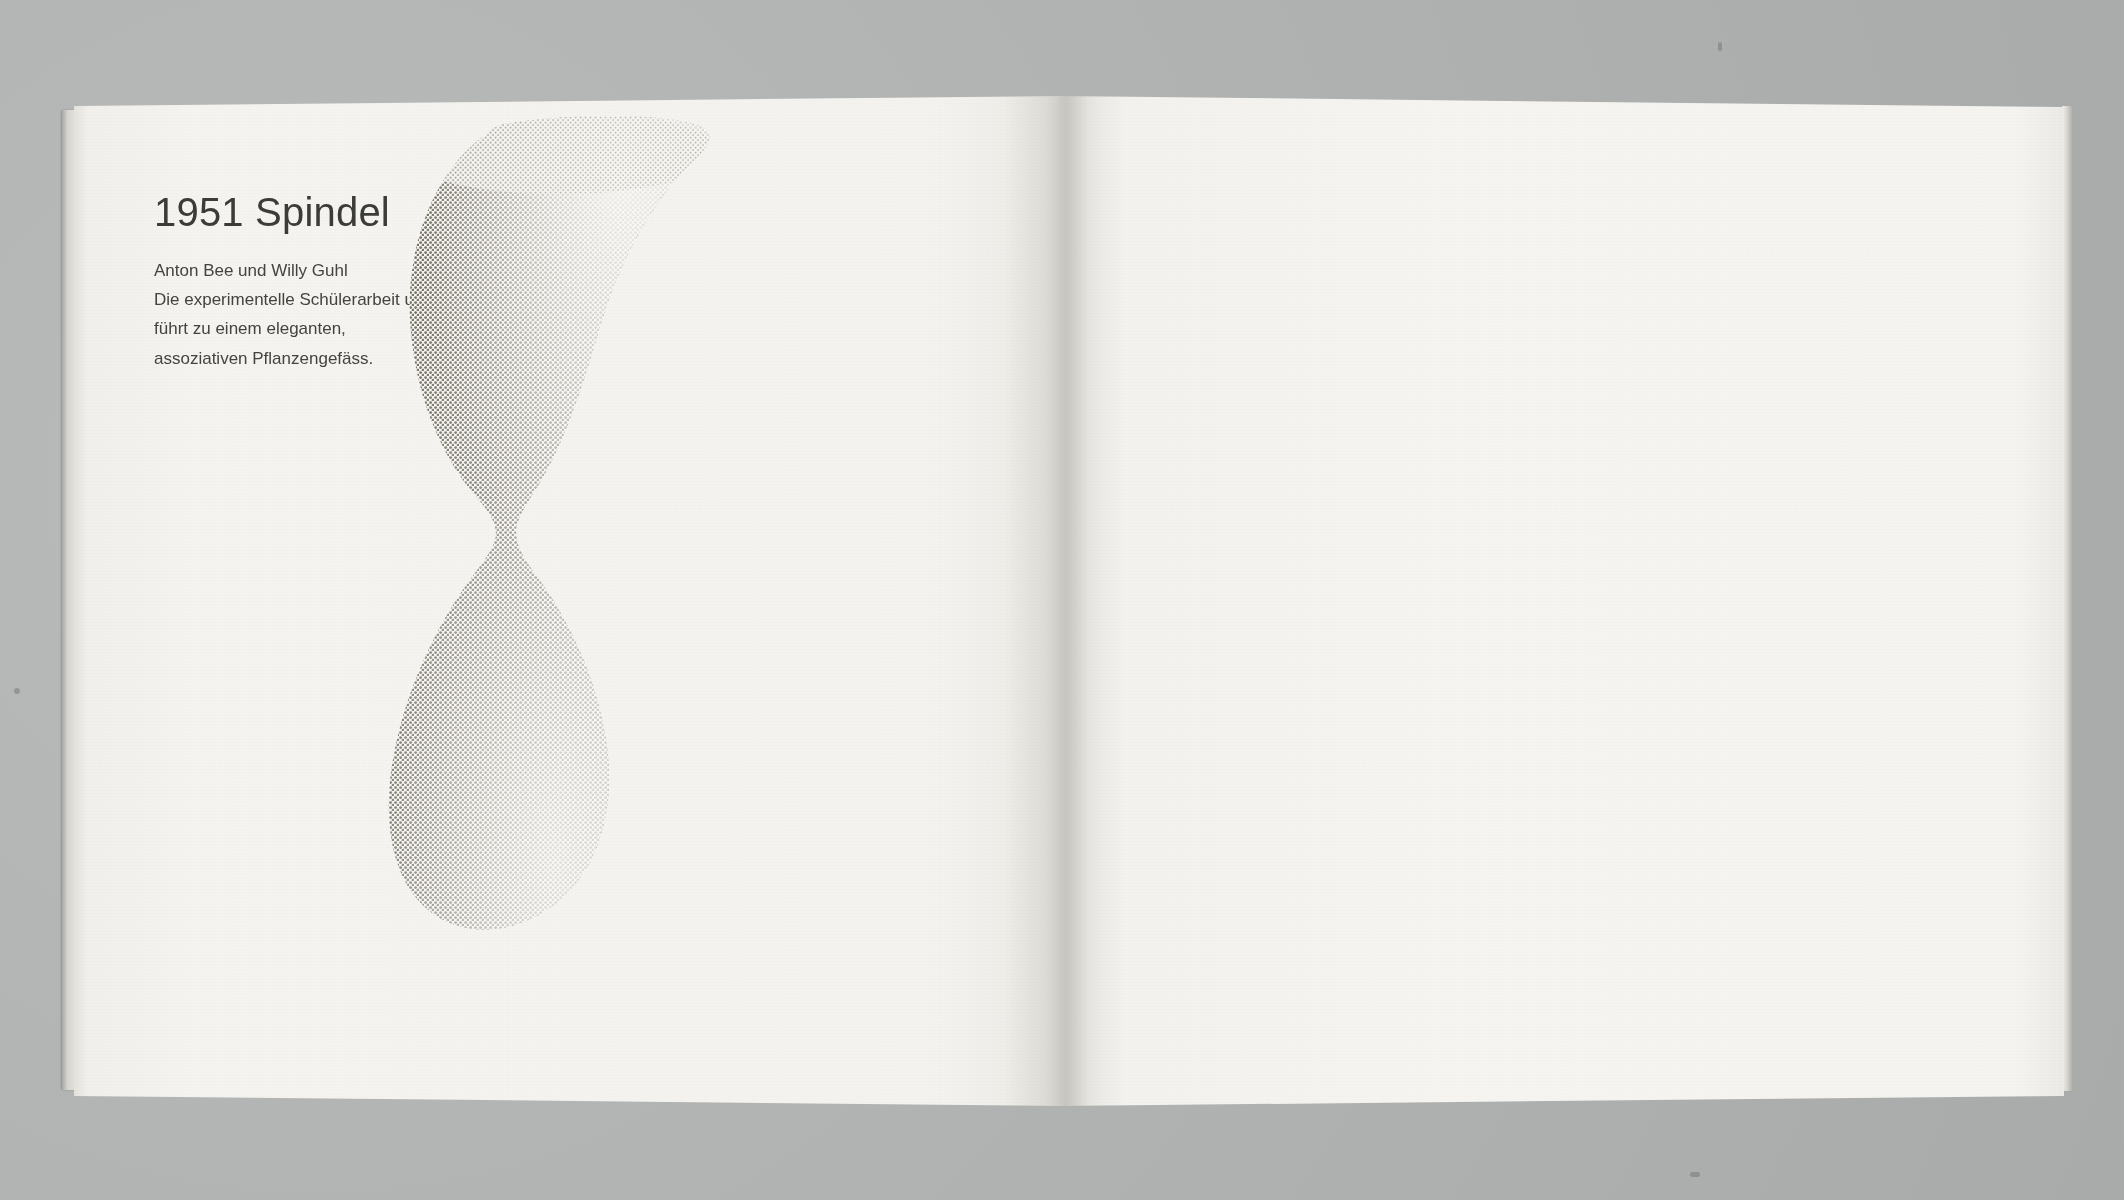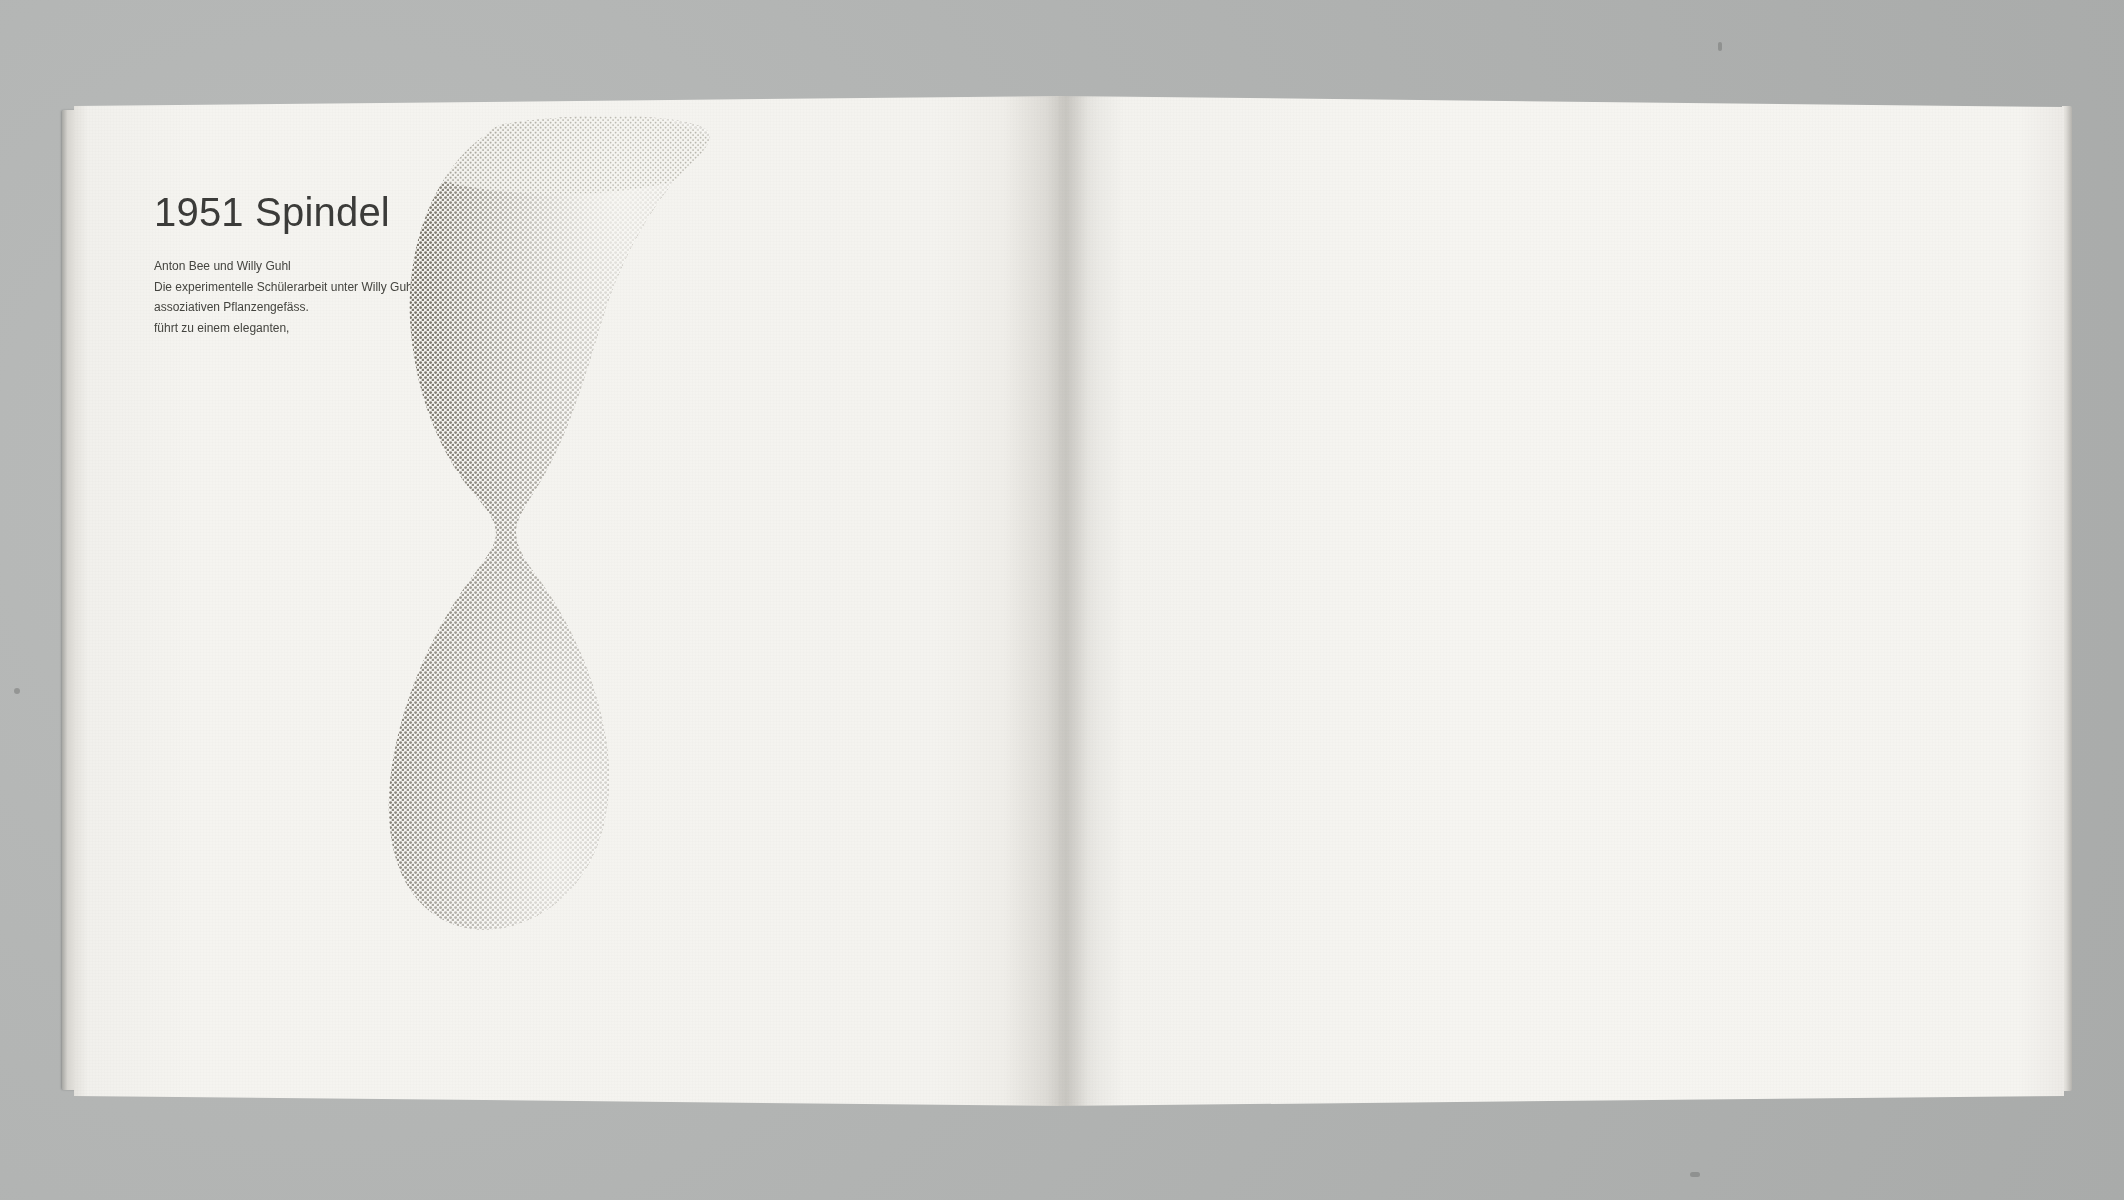--- a/index.html
+++ b/index.html
@@ -117,21 +117,21 @@
   }
   .caption-title {
     font-size: 40px;
     font-weight: 400;
     color: #3b3b39;
     letter-spacing: 0.2px;
     margin: 0 0 22px 0;
     line-height: 1.1;
   }
   .caption-body {
-    font-size: 12px;
+    font-size: 17px;
     color: #44443f;
     line-height: 1.72;
     margin: 0;
   }
   .caption-body div { white-space: nowrap; }
 
   
   .object-wrap {
     position: absolute;
     left: 300px;
@@ -168,22 +168,22 @@
   <div class="edge-stack-right"></div>
 
   <div class="page page-left">
     <div class="grain"></div>
 
     <div class="left-content">
       <h1 class="caption-title">1951 Spindel</h1>
       <div class="caption-body">
         <div>Anton Bee und Willy Guhl</div>
         <div>Die experimentelle Schülerarbeit unter Willy Guhl</div>
+        <div>führt zu einem eleganten,</div>
         <div>assoziativen Pflanzengefäss.</div>
-        <div>führt zu einem eleganten,</div>
       </div>
     </div>
 
     <div class="object-wrap">
       <svg width="600" height="940" viewBox="0 0 600 940" xmlns="http://www.w3.org/2000/svg">
         <defs>
 
           <pattern id="halftone" width="5" height="5" patternUnits="userSpaceOnUse">
             <rect width="5" height="5" fill="#f4f3ef"></rect>
             <circle cx="1.6" cy="1.6" r="1.45" fill="#5f594c"></circle>

